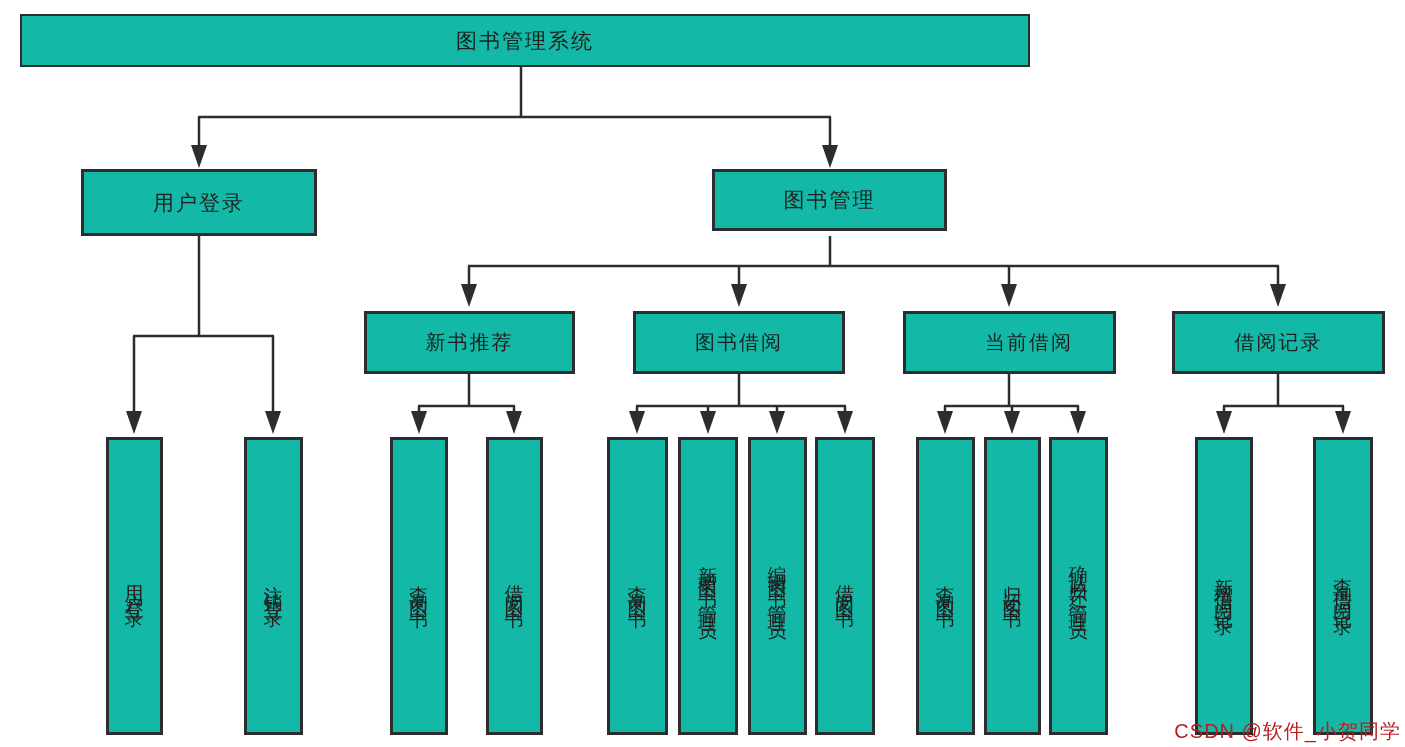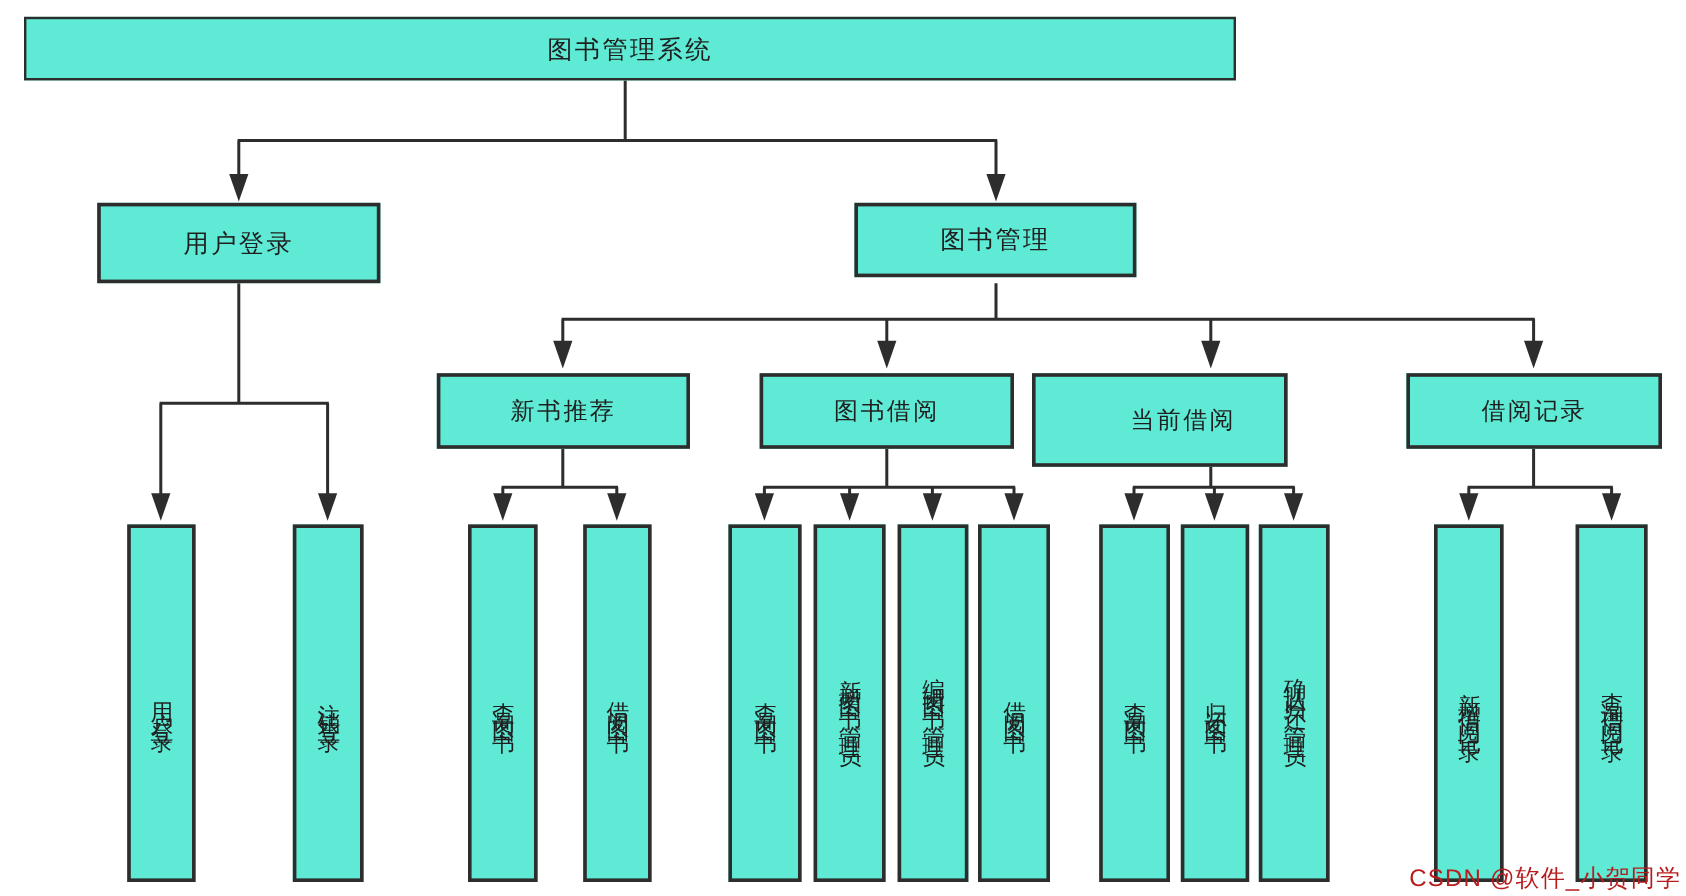--- a/index.html
+++ b/index.html
@@ -5,21 +5,21 @@
   html,body{margin:0;padding:0;}
   body{
     width:1405px;height:747px;position:relative;overflow:hidden;
     background:#ffffff;
     font-family:"Liberation Sans","DejaVu Sans",sans-serif;
     color:#1f1f1f;
   }
   .stage{position:absolute;left:0;top:0;width:1405px;height:747px;}
   svg.wires{position:absolute;left:0;top:0;z-index:1;}
   .box{
-    position:absolute;z-index:2;box-sizing:border-box;background:#5eead4;
+    position:absolute;z-index:2;box-sizing:border-box;background:#14b8a6;
     border:3px solid #2d2d2d;
     display:flex;align-items:center;justify-content:center;
     text-align:center;
   }
   .root{border-width:2px;font-size:21px;letter-spacing:2px;}
   .lvl2{font-size:21px;letter-spacing:2px;}
   .lvl3{font-size:20px;letter-spacing:2px;}
   .leaf span{
     writing-mode:vertical-rl;
     text-orientation:mixed;
@@ -96,21 +96,21 @@
   <div class="box lvl2" style="left:712px;top:169px;width:235px;height:62px;">
     <span>图书管理</span>
   </div>
 
   <div class="box lvl3" style="left:364px;top:311px;width:211px;height:63px;">
     <span>新书推荐</span>
   </div>
   <div class="box lvl3" style="left:633px;top:311px;width:212px;height:63px;align-items:center;">
     <span>图书借阅</span>
   </div>
-  <div class="box lvl3" style="left:860px;top:311px;width:213px;height:78px;padding-left:39px;">
+  <div class="box lvl3" style="left:903px;top:311px;width:213px;height:63px;padding-left:39px;">
     <span>当前借阅</span>
   </div>
   <div class="box lvl3" style="left:1172px;top:311px;width:213px;height:63px;">
     <span>借阅记录</span>
   </div>
 
   <div class="box leaf" style="left:106px;top:437px;width:57px;height:298px;">
     <span>用户登录</span>
   </div>
   <div class="box leaf" style="left:244px;top:437px;width:59px;height:298px;">

